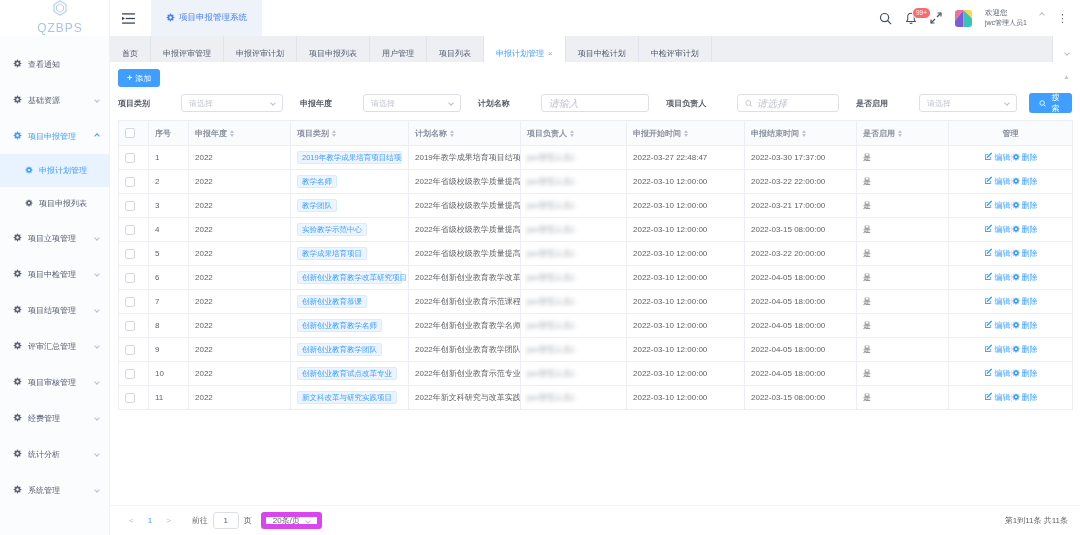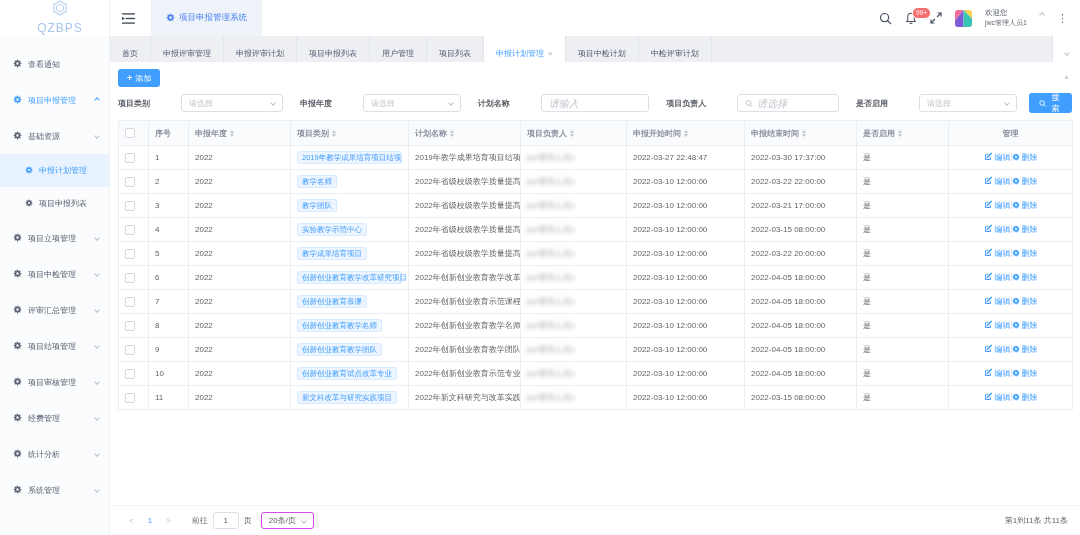--- a/index.html
+++ b/index.html
@@ -71,21 +71,21 @@
   .actions { display:flex; align-items:center; justify-content:center; color:#409eff; }
   .act { display:inline-flex; align-items:center; gap:2px; cursor:pointer; white-space:nowrap; }
   .vdiv { width:1px; height:9px; background:#e2e6ec; }
 
   
   .pager { position:absolute; bottom:0; left:0; right:0; height:30px; border-top:1px solid #f2f4f7; display:flex; align-items:center; padding:0 12px; font-size:8px; color:#606266; background:#fff; }
   .pg-arrow { color:#b4bac6; padding:0 7px; cursor:pointer; font-size:8px; }
   .pg-num { color:#409eff; padding:0 7px; cursor:pointer; }
   .goto-label { margin-left:14px; }
   .goto-input { width:26px; height:17px; border:1px solid #dcdfe6; border-radius:3px; text-align:center; font-size:8px; color:#606266; margin:0 5px; font-family:inherit; outline:none; }
-  .size-select { height:17px; border:1px solid #d946ef; border-radius:3px; display:flex; align-items:center; gap:6px; padding:0 7px; margin-left:9px; color:#606266; cursor:pointer; }
+  .size-select { height:17px; border:5px solid #d946ef; border-radius:3px; display:flex; align-items:center; gap:6px; padding:0 7px; margin-left:9px; color:#606266; cursor:pointer; }
   .pg-summary { margin-left:auto; color:#606266; }
 
   
   .cv { display:inline-block; width:4px; height:4px; border-right:1px solid #b9bfc9; border-bottom:1px solid #b9bfc9; transform:rotate(45deg); }
   .cv.up { transform:rotate(225deg); }
   .cv.blue { border-color:#409eff; }
 </style>
 </head>
 <body>
 
@@ -104,47 +104,47 @@
               <rect x="6.7" y="1" width="2.6" height="14" rx="1.2"></rect>
               <rect x="6.7" y="1" width="2.6" height="14" rx="1.2" transform="rotate(45 8 8)"></rect>
               <rect x="6.7" y="1" width="2.6" height="14" rx="1.2" transform="rotate(90 8 8)"></rect>
               <rect x="6.7" y="1" width="2.6" height="14" rx="1.2" transform="rotate(135 8 8)"></rect>
               <circle cx="8" cy="8" r="4.8"></circle>
             </g>
             <circle cx="8" cy="8" r="2.1" fill="#fff"></circle>
           </svg></span>
         <span>查看通知</span>
       </div>
+      <div class="menu-item">
+        <span><svg width="9" height="9" viewBox="0 0 16 16">
+            <g fill="#5a6474">
+              <rect x="6.7" y="1" width="2.6" height="14" rx="1.2"></rect>
+              <rect x="6.7" y="1" width="2.6" height="14" rx="1.2" transform="rotate(45 8 8)"></rect>
+              <rect x="6.7" y="1" width="2.6" height="14" rx="1.2" transform="rotate(90 8 8)"></rect>
+              <rect x="6.7" y="1" width="2.6" height="14" rx="1.2" transform="rotate(135 8 8)"></rect>
+              <circle cx="8" cy="8" r="4.8"></circle>
+            </g>
+            <circle cx="8" cy="8" r="2.1" fill="#fff"></circle>
+          </svg></span>
+        <span>基础资源</span>
+        <span class="cv"></span>
+      </div>
       <div class="menu-item active">
         <span><svg width="9" height="9" viewBox="0 0 16 16">
             <g fill="#409eff">
               <rect x="6.7" y="1" width="2.6" height="14" rx="1.2"></rect>
               <rect x="6.7" y="1" width="2.6" height="14" rx="1.2" transform="rotate(45 8 8)"></rect>
               <rect x="6.7" y="1" width="2.6" height="14" rx="1.2" transform="rotate(90 8 8)"></rect>
               <rect x="6.7" y="1" width="2.6" height="14" rx="1.2" transform="rotate(135 8 8)"></rect>
               <circle cx="8" cy="8" r="4.8"></circle>
             </g>
             <circle cx="8" cy="8" r="2.1" fill="#fff"></circle>
           </svg></span>
         <span>项目申报管理</span>
         <span class="cv up blue"></span>
-      </div>
-      <div class="menu-item">
-        <span><svg width="9" height="9" viewBox="0 0 16 16">
-            <g fill="#5a6474">
-              <rect x="6.7" y="1" width="2.6" height="14" rx="1.2"></rect>
-              <rect x="6.7" y="1" width="2.6" height="14" rx="1.2" transform="rotate(45 8 8)"></rect>
-              <rect x="6.7" y="1" width="2.6" height="14" rx="1.2" transform="rotate(90 8 8)"></rect>
-              <rect x="6.7" y="1" width="2.6" height="14" rx="1.2" transform="rotate(135 8 8)"></rect>
-              <circle cx="8" cy="8" r="4.8"></circle>
-            </g>
-            <circle cx="8" cy="8" r="2.1" fill="#fff"></circle>
-          </svg></span>
-        <span>基础资源</span>
-        <span class="cv"></span>
       </div>
       <div class="sub-item current">
         <span><svg width="8" height="8" viewBox="0 0 16 16">
             <g fill="#409eff">
               <rect x="6.7" y="1" width="2.6" height="14" rx="1.2"></rect>
               <rect x="6.7" y="1" width="2.6" height="14" rx="1.2" transform="rotate(45 8 8)"></rect>
               <rect x="6.7" y="1" width="2.6" height="14" rx="1.2" transform="rotate(90 8 8)"></rect>
               <rect x="6.7" y="1" width="2.6" height="14" rx="1.2" transform="rotate(135 8 8)"></rect>
               <circle cx="8" cy="8" r="4.8"></circle>
             </g>
@@ -197,35 +197,35 @@
         <span><svg width="9" height="9" viewBox="0 0 16 16">
             <g fill="#5a6474">
               <rect x="6.7" y="1" width="2.6" height="14" rx="1.2"></rect>
               <rect x="6.7" y="1" width="2.6" height="14" rx="1.2" transform="rotate(45 8 8)"></rect>
               <rect x="6.7" y="1" width="2.6" height="14" rx="1.2" transform="rotate(90 8 8)"></rect>
               <rect x="6.7" y="1" width="2.6" height="14" rx="1.2" transform="rotate(135 8 8)"></rect>
               <circle cx="8" cy="8" r="4.8"></circle>
             </g>
             <circle cx="8" cy="8" r="2.1" fill="#fff"></circle>
           </svg></span>
+        <span>项目结项管理</span>
+        <span class="cv"></span>
+      </div>
+      <div class="menu-item">
+        <span><svg width="9" height="9" viewBox="0 0 16 16">
+            <g fill="#5a6474">
+              <rect x="6.7" y="1" width="2.6" height="14" rx="1.2"></rect>
+              <rect x="6.7" y="1" width="2.6" height="14" rx="1.2" transform="rotate(45 8 8)"></rect>
+              <rect x="6.7" y="1" width="2.6" height="14" rx="1.2" transform="rotate(90 8 8)"></rect>
+              <rect x="6.7" y="1" width="2.6" height="14" rx="1.2" transform="rotate(135 8 8)"></rect>
+              <circle cx="8" cy="8" r="4.8"></circle>
+            </g>
+            <circle cx="8" cy="8" r="2.1" fill="#fff"></circle>
+          </svg></span>
         <span>评审汇总管理</span>
-        <span class="cv"></span>
-      </div>
-      <div class="menu-item">
-        <span><svg width="9" height="9" viewBox="0 0 16 16">
-            <g fill="#5a6474">
-              <rect x="6.7" y="1" width="2.6" height="14" rx="1.2"></rect>
-              <rect x="6.7" y="1" width="2.6" height="14" rx="1.2" transform="rotate(45 8 8)"></rect>
-              <rect x="6.7" y="1" width="2.6" height="14" rx="1.2" transform="rotate(90 8 8)"></rect>
-              <rect x="6.7" y="1" width="2.6" height="14" rx="1.2" transform="rotate(135 8 8)"></rect>
-              <circle cx="8" cy="8" r="4.8"></circle>
-            </g>
-            <circle cx="8" cy="8" r="2.1" fill="#fff"></circle>
-          </svg></span>
-        <span>项目结项管理</span>
         <span class="cv"></span>
       </div>
       <div class="menu-item">
         <span><svg width="9" height="9" viewBox="0 0 16 16">
             <g fill="#5a6474">
               <rect x="6.7" y="1" width="2.6" height="14" rx="1.2"></rect>
               <rect x="6.7" y="1" width="2.6" height="14" rx="1.2" transform="rotate(45 8 8)"></rect>
               <rect x="6.7" y="1" width="2.6" height="14" rx="1.2" transform="rotate(90 8 8)"></rect>
               <rect x="6.7" y="1" width="2.6" height="14" rx="1.2" transform="rotate(135 8 8)"></rect>
               <circle cx="8" cy="8" r="4.8"></circle>

